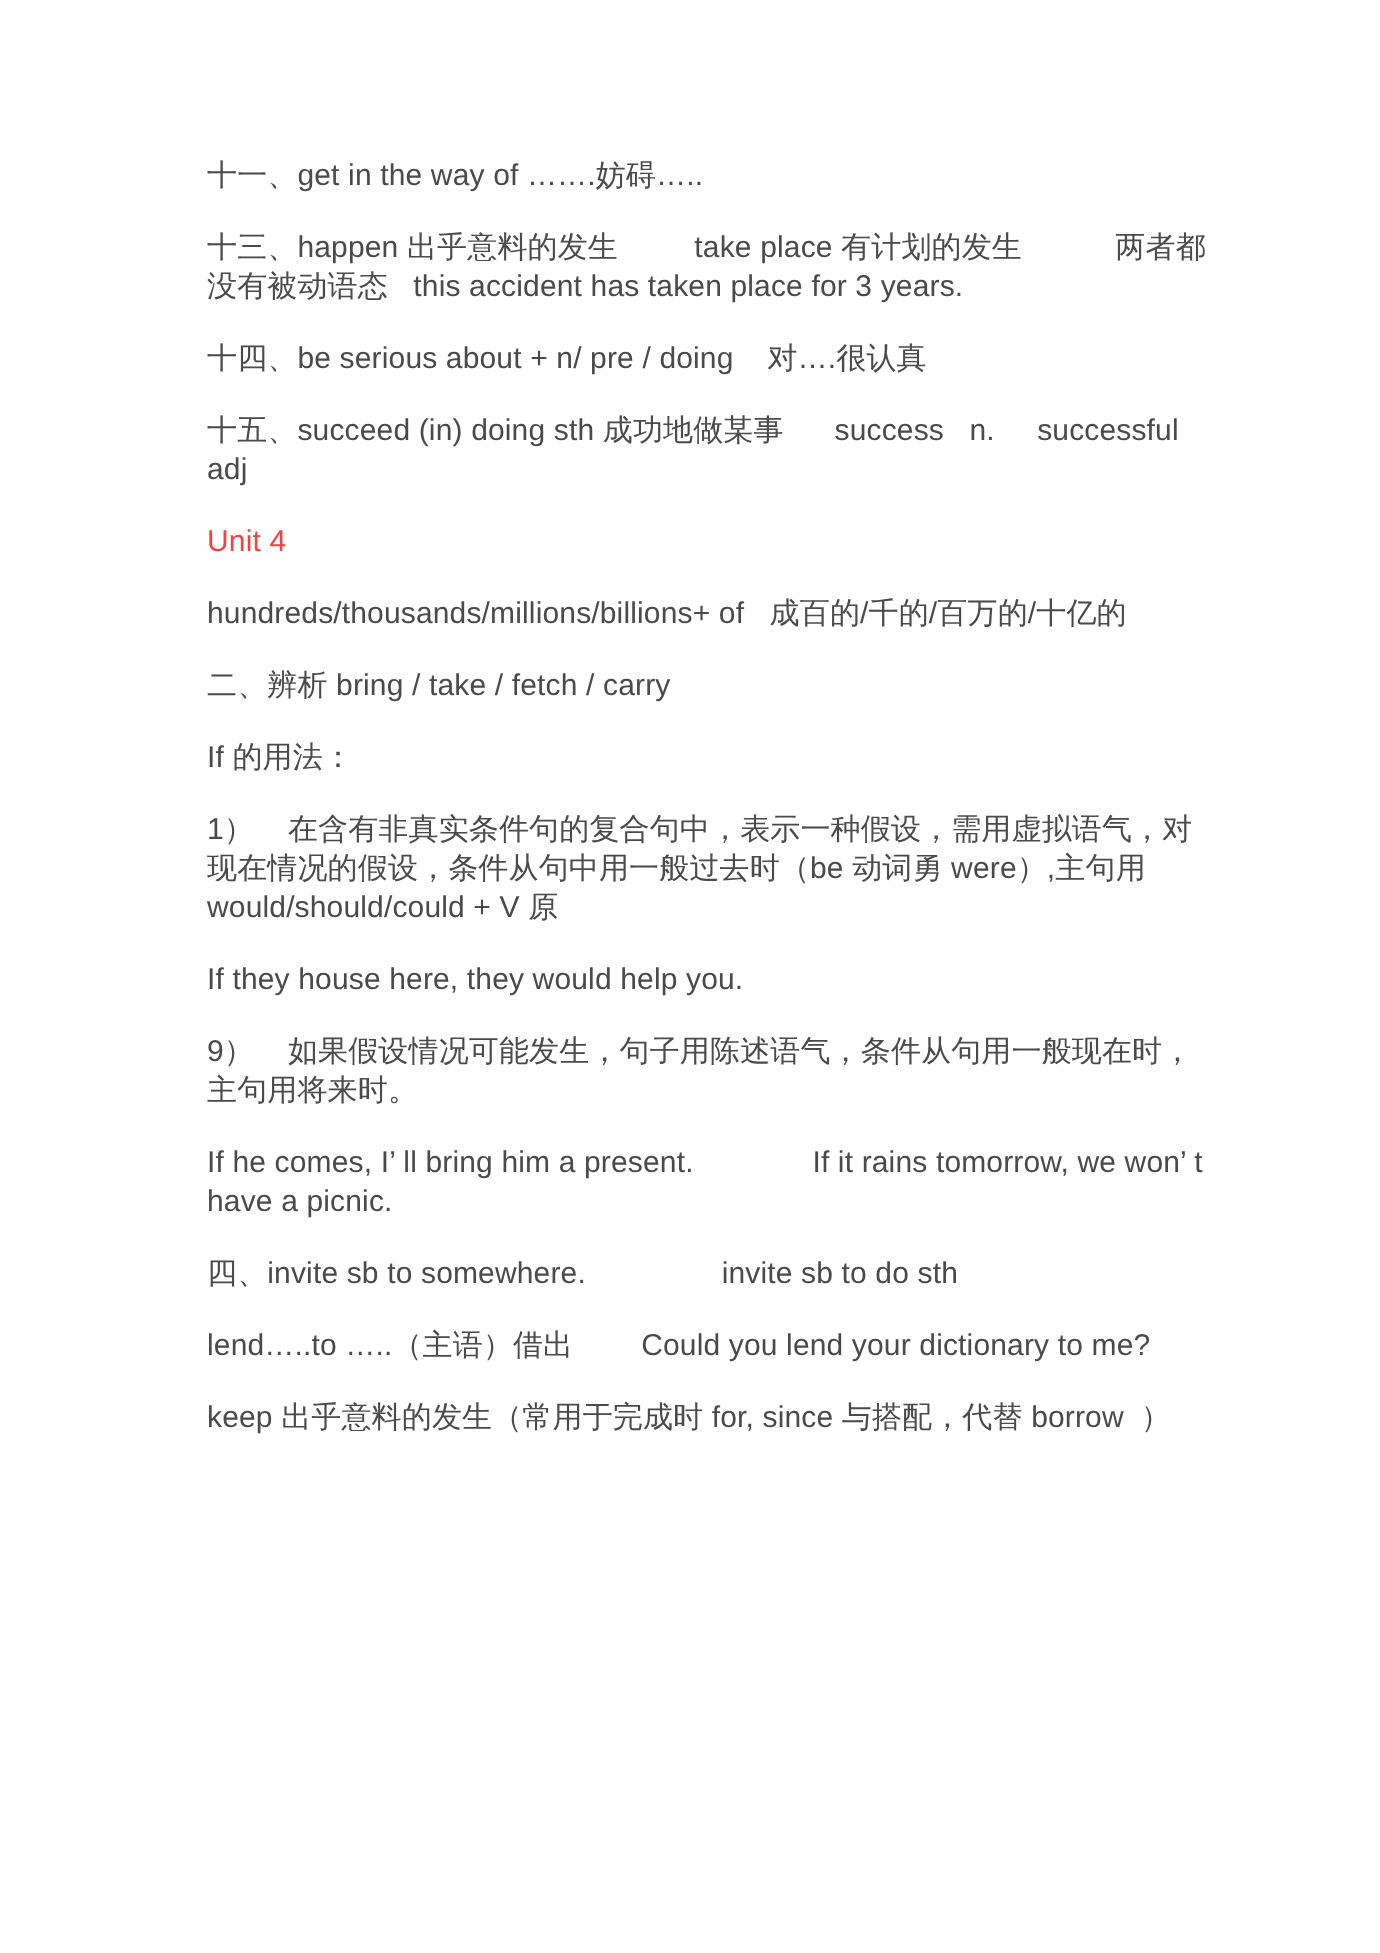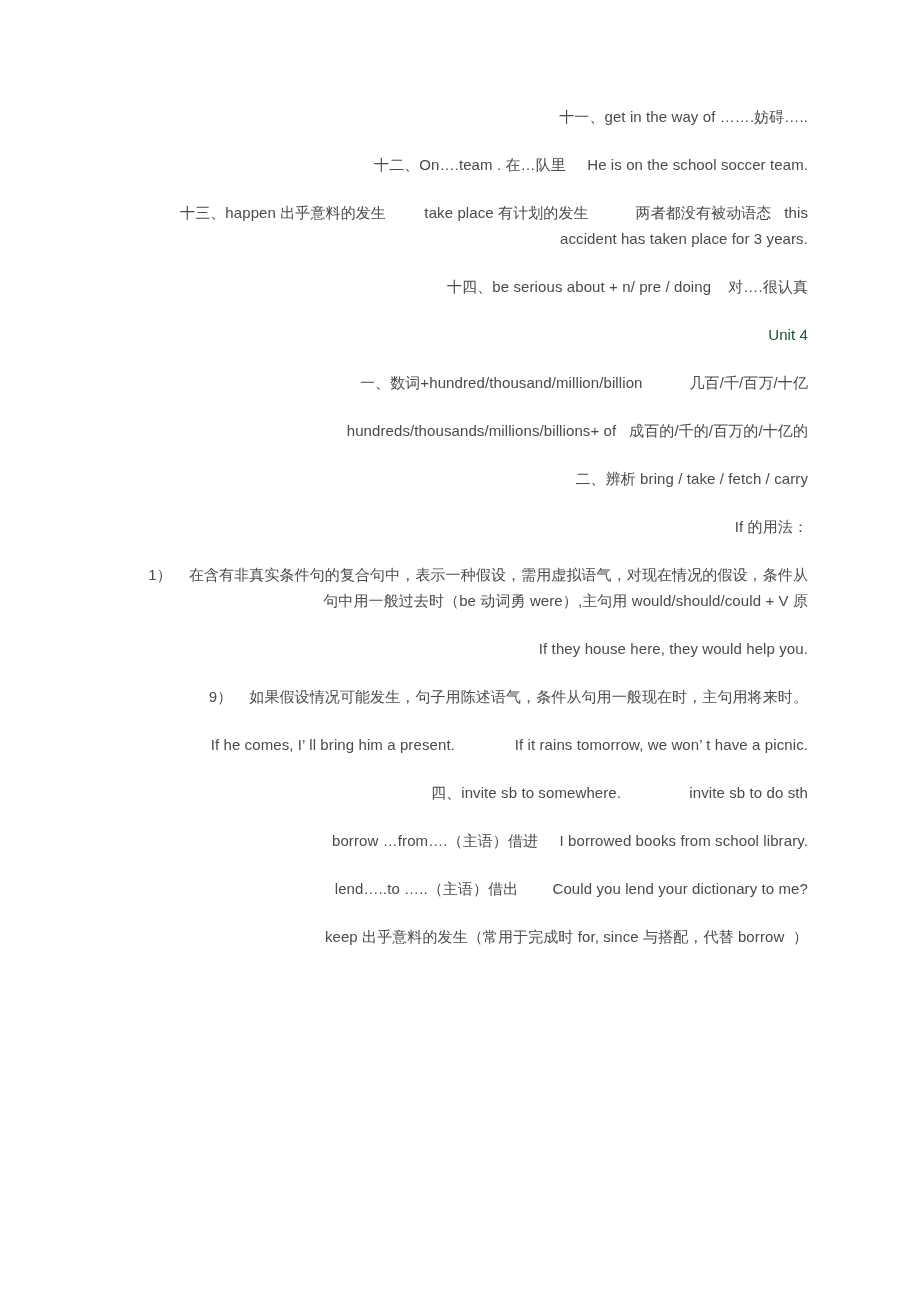--- a/index.html
+++ b/index.html
@@ -22,78 +22,76 @@
     padding: 104px 112px 0 138px;
     background: #ffffff;
   }
 
   .doc-body {
     width: 670px;
   }
 
   
   .para {
-    font-size: 15px;
+    font-size: 20px;
     line-height: 26px;
     margin: 0 0 22px 0;
     color: #3d3d3d;
     white-space: pre-wrap;
     word-wrap: break-word;
     overflow-wrap: break-word;
-    text-align: right;
+    text-align: left;
     letter-spacing: 0.1px;
   }
 
   
   .para.dim {
     color: #4a4a4a;
   }
 
   .para.heading {
-    color: #14532d;
+    color: #ef4444;
     margin-bottom: 22px;
   }
 </style>
 </head>
 <body>
 
 <div class="page">
   <div class="doc-body">
 
     <p class="para dim">十一、get in the way of …….妨碍…..</p>
 
-    <p class="para dim">十二、On….team . 在…队里     He is on the school soccer team.</p>
 
     <p class="para dim">十三、happen 出乎意料的发生         take place 有计划的发生           两者都没有被动语态   this accident has taken place for 3 years.</p>
 
     <p class="para dim">十四、be serious about + n/ pre / doing    对….很认真</p>
 
+    <p class="para dim">十五、succeed (in) doing sth 成功地做某事      success   n.     successful   adj</p>
 
     <p class="para heading">Unit 4</p>
 
-    <p class="para dim">一、数词+hundred/thousand/million/billion           几百/千/百万/十亿</p>
 
     <p class="para dim">hundreds/thousands/millions/billions+ of   成百的/千的/百万的/十亿的</p>
 
     <p class="para dim">二、辨析 bring / take / fetch / carry</p>
 
 
     <p class="para dim">If 的用法：</p>
 
     <p class="para dim">1）    在含有非真实条件句的复合句中，表示一种假设，需用虚拟语气，对现在情况的假设，条件从句中用一般过去时（be 动词勇 were）,主句用 would/should/could + V 原</p>
 
     <p class="para dim">If they house here, they would help you.</p>
 
     <p class="para dim">9）    如果假设情况可能发生，句子用陈述语气，条件从句用一般现在时，主句用将来时。</p>
 
     <p class="para dim">If he comes, I’ ll bring him a present.              If it rains tomorrow, we won’ t have a picnic.</p>
 
     <p class="para dim">四、invite sb to somewhere.                invite sb to do sth</p>
 
 
-    <p class="para dim">borrow …from….（主语）借进     I borrowed books from school library.</p>
 
     <p class="para dim">lend…..to …..（主语）借出        Could you lend your dictionary to me?</p>
 
     <p class="para dim">keep 出乎意料的发生（常用于完成时 for, since 与搭配，代替 borrow  ）</p>
 
   </div>
 </div>
 
 </body></html>

